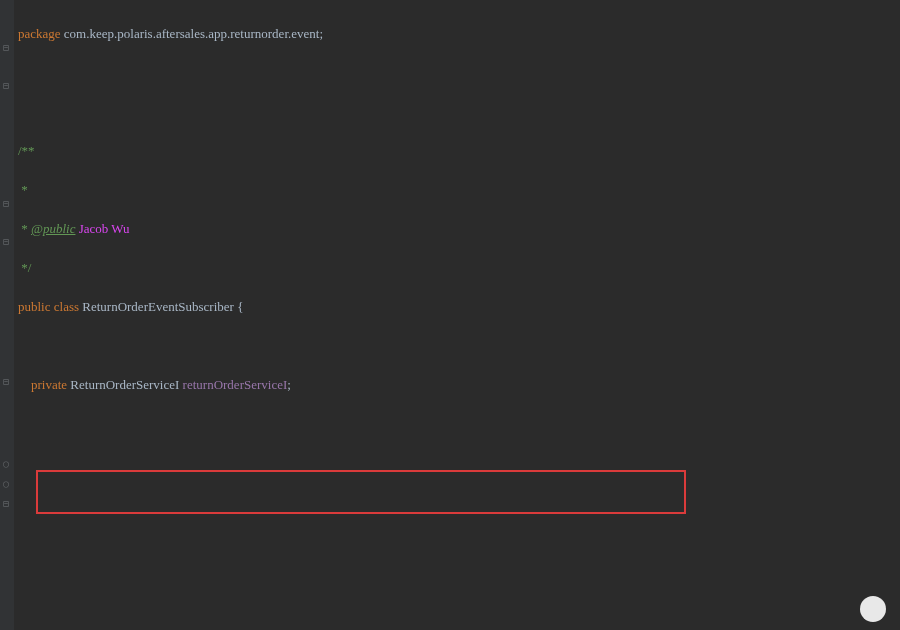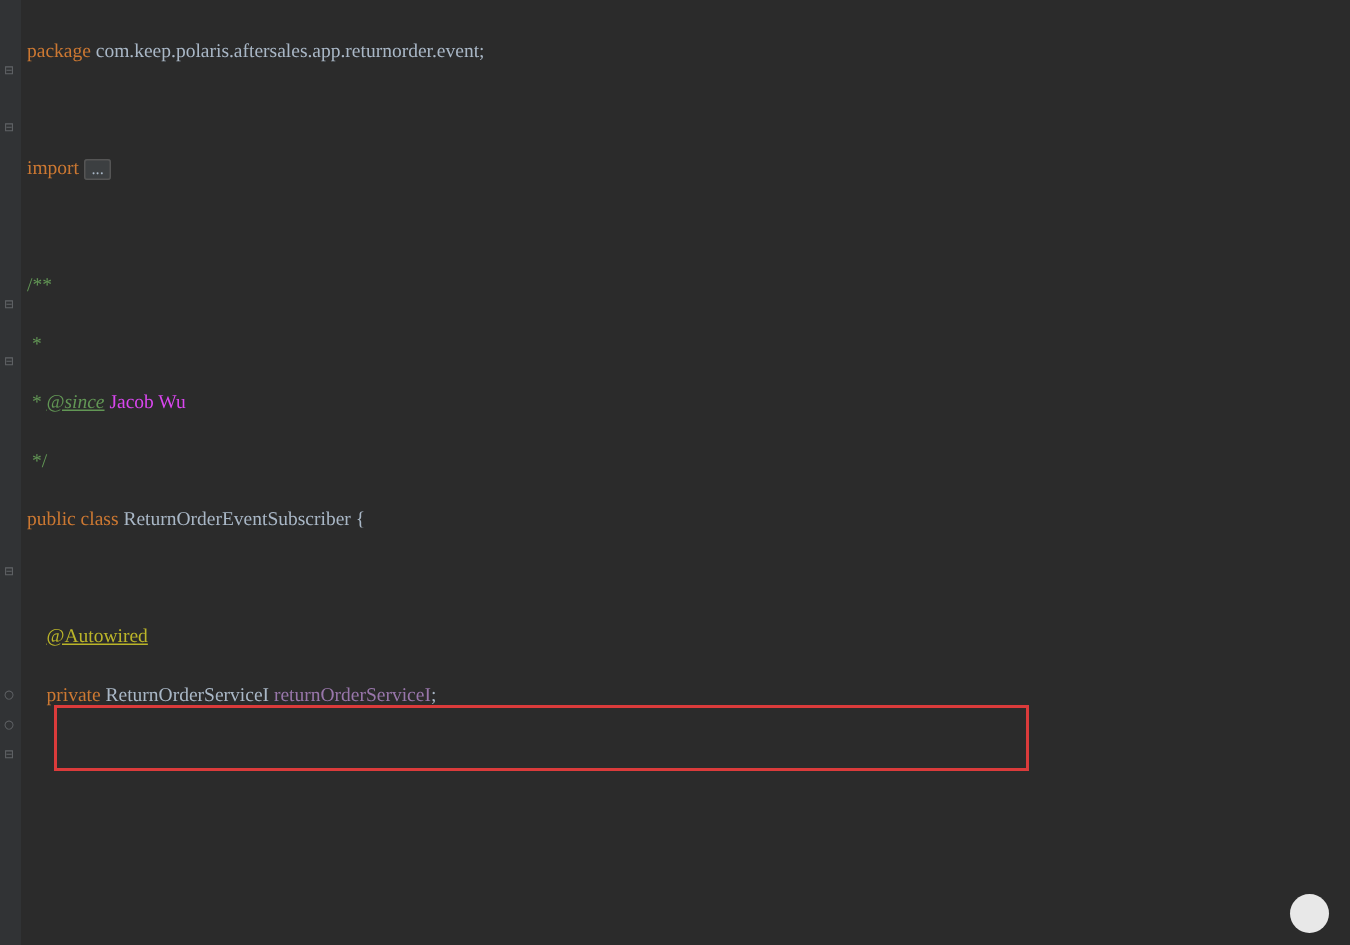--- a/index.html
+++ b/index.html
@@ -65,29 +65,27 @@
   <span class="gutter-icon" style="top:238px">⊟</span>
   <span class="gutter-icon" style="top:378px">⊟</span>
   <span class="gutter-icon" style="top:460px">○</span>
   <span class="gutter-icon" style="top:480px">○</span>
   <span class="gutter-icon" style="top:500px">⊟</span>
 </div>
 
 <div class="code">
 <div class="line"><span class="kw">package</span><span class="pkg"> com.keep.polaris.aftersales.app.returnorder.event;</span></div>
 <div class="line"></div>
-<div class="line"><span class="kw">import</span> <span class="fold">...</span></div>
 <div class="line"></div>
 <div class="line"><span class="cmtg">/**</span></div>
 <div class="line"><span class="cmtg"> *</span></div>
-<div class="line"><span class="cmtg"> * </span><span class="tag">@since</span><span class="cmt"> Jacob Wu</span></div>
+<div class="line"><span class="cmtg"> * </span><span class="tag">@public</span><span class="cmt"> Jacob Wu</span></div>
 <div class="line"><span class="cmtg"> */</span></div>
 <div class="line"><span class="kw">public class</span><span> ReturnOrderEventSubscriber </span><span>{</span></div>
 <div class="line"></div>
-<div class="line">    <span class="ann" style="text-decoration:underline">@Autowired</span></div>
 <div class="line">    <span class="kw">private</span><span> ReturnOrderServiceI</span><span style="color:#9876aa"> returnOrderServiceI</span><span>;</span></div>
 
 
 
 
 
 
 
 
 

